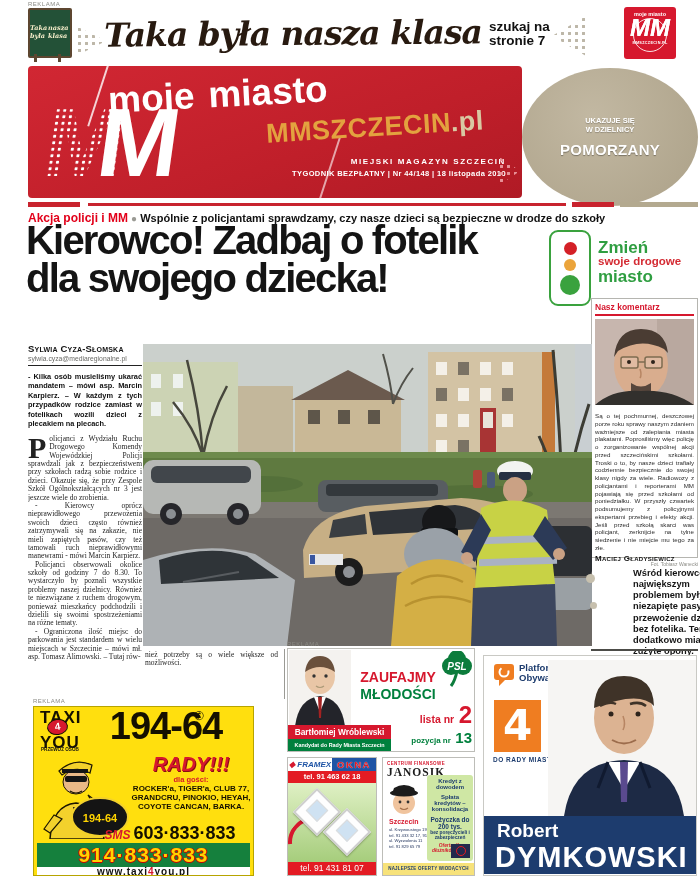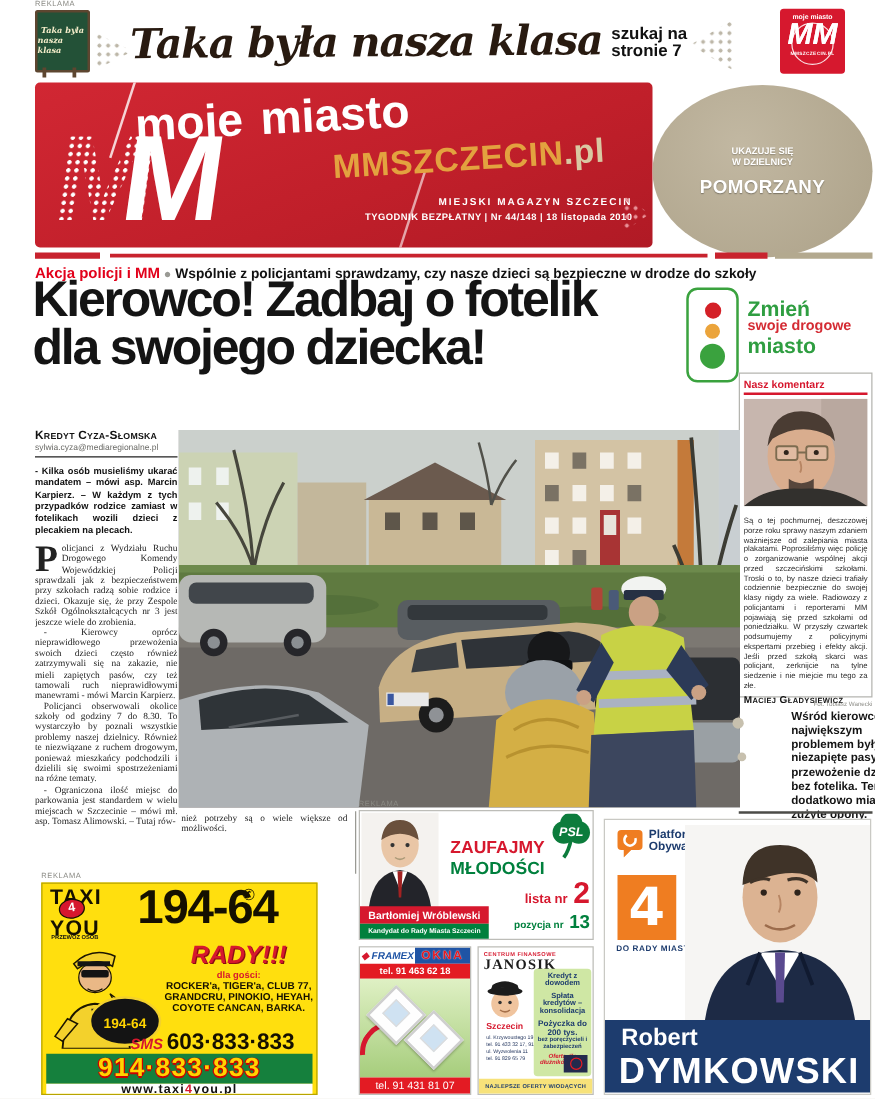--- a/index.html
+++ b/index.html
@@ -2,21 +2,21 @@
 <html lang="pl"><head>
 <meta charset="utf-8">
 <style>
   html,body{margin:0;padding:0;background:#efede9;}
   #page{position:relative;width:700px;height:879px;background:#fff;overflow:hidden;
         font-family:"Liberation Sans",sans-serif;color:#111;}
   .abs{position:absolute;}
   
   .reklama{font-size:6px;color:#8a8a84;letter-spacing:.5px;}
   #chalkboard{left:28px;top:8px;width:40px;height:46px;background:#235137;border:2px solid #5d4630;border-radius:2px;
-              display:flex;flex-direction:column;justify-content:center;align-items:center;}
+              display:flex;flex-direction:row;justify-content:center;align-items:center;}
   #chalkboard .cbt{font-family:"DejaVu Serif",serif;font-style:italic;font-weight:bold;font-size:6.5px;color:#f3ecc9;line-height:1.2;}
   .dots{background-image:radial-gradient(circle,#bdb7a8 1.4px,rgba(0,0,0,0) 1.8px);background-size:7px 7px;}
   #dots-r1{left:76px;top:26px;width:30px;height:30px;clip-path:polygon(0 0,100% 50%,0 100%);}
   #dots-l1{left:552px;top:16px;width:34px;height:40px;clip-path:polygon(100% 0,0 50%,100% 100%);}
   #top-title{left:100px;top:14px;width:386px;text-align:center;font-family:"DejaVu Serif",serif;
              font-style:italic;font-weight:bold;font-size:33px;color:#281a10;letter-spacing:-1px;transform:rotate(-.5deg);}
   #top-hint{left:489px;top:20px;font-size:13.5px;font-weight:bold;line-height:1.05;color:#111;}
   #top-logo{left:624px;top:7px;width:52px;height:52px;background:#d6182e;border-radius:3px;color:#fff;text-align:center;overflow:hidden;}
   #top-logo .tl1{font-size:5.5px;font-weight:bold;margin-top:4px;}
   #top-logo .tlmm{font-size:24px;font-weight:900;font-style:italic;line-height:.9;text-shadow:0 0 0 #fff;}
@@ -255,21 +255,21 @@
       <circle cx="58" cy="43" r="2" fill="#2e241c"></circle>
       <path d="M45,50 q2,6 0,9" stroke="#b78563" stroke-width="1.5" fill="none"></path>
       <path d="M36,64 q10,7 20,0 l0,10 q-10,7 -20,0 z" fill="#57463c"></path>
       <path d="M0,86 Q18,70 46,72 Q76,70 99,86 Z" fill="#32302d"></path>
     </svg>
     <p>Są o tej pochmurnej, deszczowej porze roku sprawy naszym zdaniem ważniejsze od zalepiania miasta plakatami. Poprosiliśmy więc policję o zorganizowanie wspólnej akcji przed szczecińskimi szkołami. Troski o to, by nasze dzieci trafiały codziennie bezpiecznie do swojej klasy nigdy za wiele. Radiowozy z policjantami i reporterami MM pojawiają się przed szkołami od poniedziałku. W przyszły czwartek podsumujemy z policyjnymi ekspertami przebieg i efekty akcji. Jeśli przed szkołą skarci was policjant, zerknijcie na tylne siedzenie i nie miejcie mu tego za złe.</p>
     <div class="auth">Maciej Gładysiewicz</div>
   </div>
 
   <div class="abs" id="byline">
-    <div class="bn">Kredyt Cyza-Słomska</div>
+    <div class="bn">Sylwia Cyza-Słomska</div>
     <div class="be">sylwia.cyza@mediaregionalne.pl</div>
   </div>
   <div class="abs" id="leftcol">
     <p class="lead">- Kilka osób musieliśmy ukarać mandatem – mówi asp. Marcin Karpierz. – W każdym z tych przypadków rodzice zamiast w fotelikach wozili dzieci z plecakiem na plecach.</p>
     <p class="body dropcap">Policjanci z Wydziału Ruchu Drogowego Komendy Wojewódzkiej Policji sprawdzali jak z bezpieczeństwem przy szkołach radzą sobie rodzice i dzieci. Okazuje się, że przy Zespole Szkół Ogólnokształcących nr 3 jest jeszcze wiele do zrobienia.</p>
     <p class="body ind">- Kierowcy oprócz nieprawidłowego przewożenia swoich dzieci często również zatrzymywali się na zakazie, nie mieli zapiętych pasów, czy też tamowali ruch nieprawidłowymi manewrami - mówi Marcin Karpierz.</p>
     <p class="body ind">Policjanci obserwowali okolice szkoły od godziny 7 do 8.30. To wystarczyło by poznali wszystkie problemy naszej dzielnicy. Również te niezwiązane z ruchem drogowym, ponieważ mieszkańcy podchodzili i dzielili się swoimi spostrzeżeniami na różne tematy.</p>
     <p class="body ind">- Ograniczona ilość miejsc do parkowania jest standardem w wielu miejscach w Szczecinie – mówi mł. asp. Tomasz Alimowski. – Tutaj rów-</p>
   </div>
 

